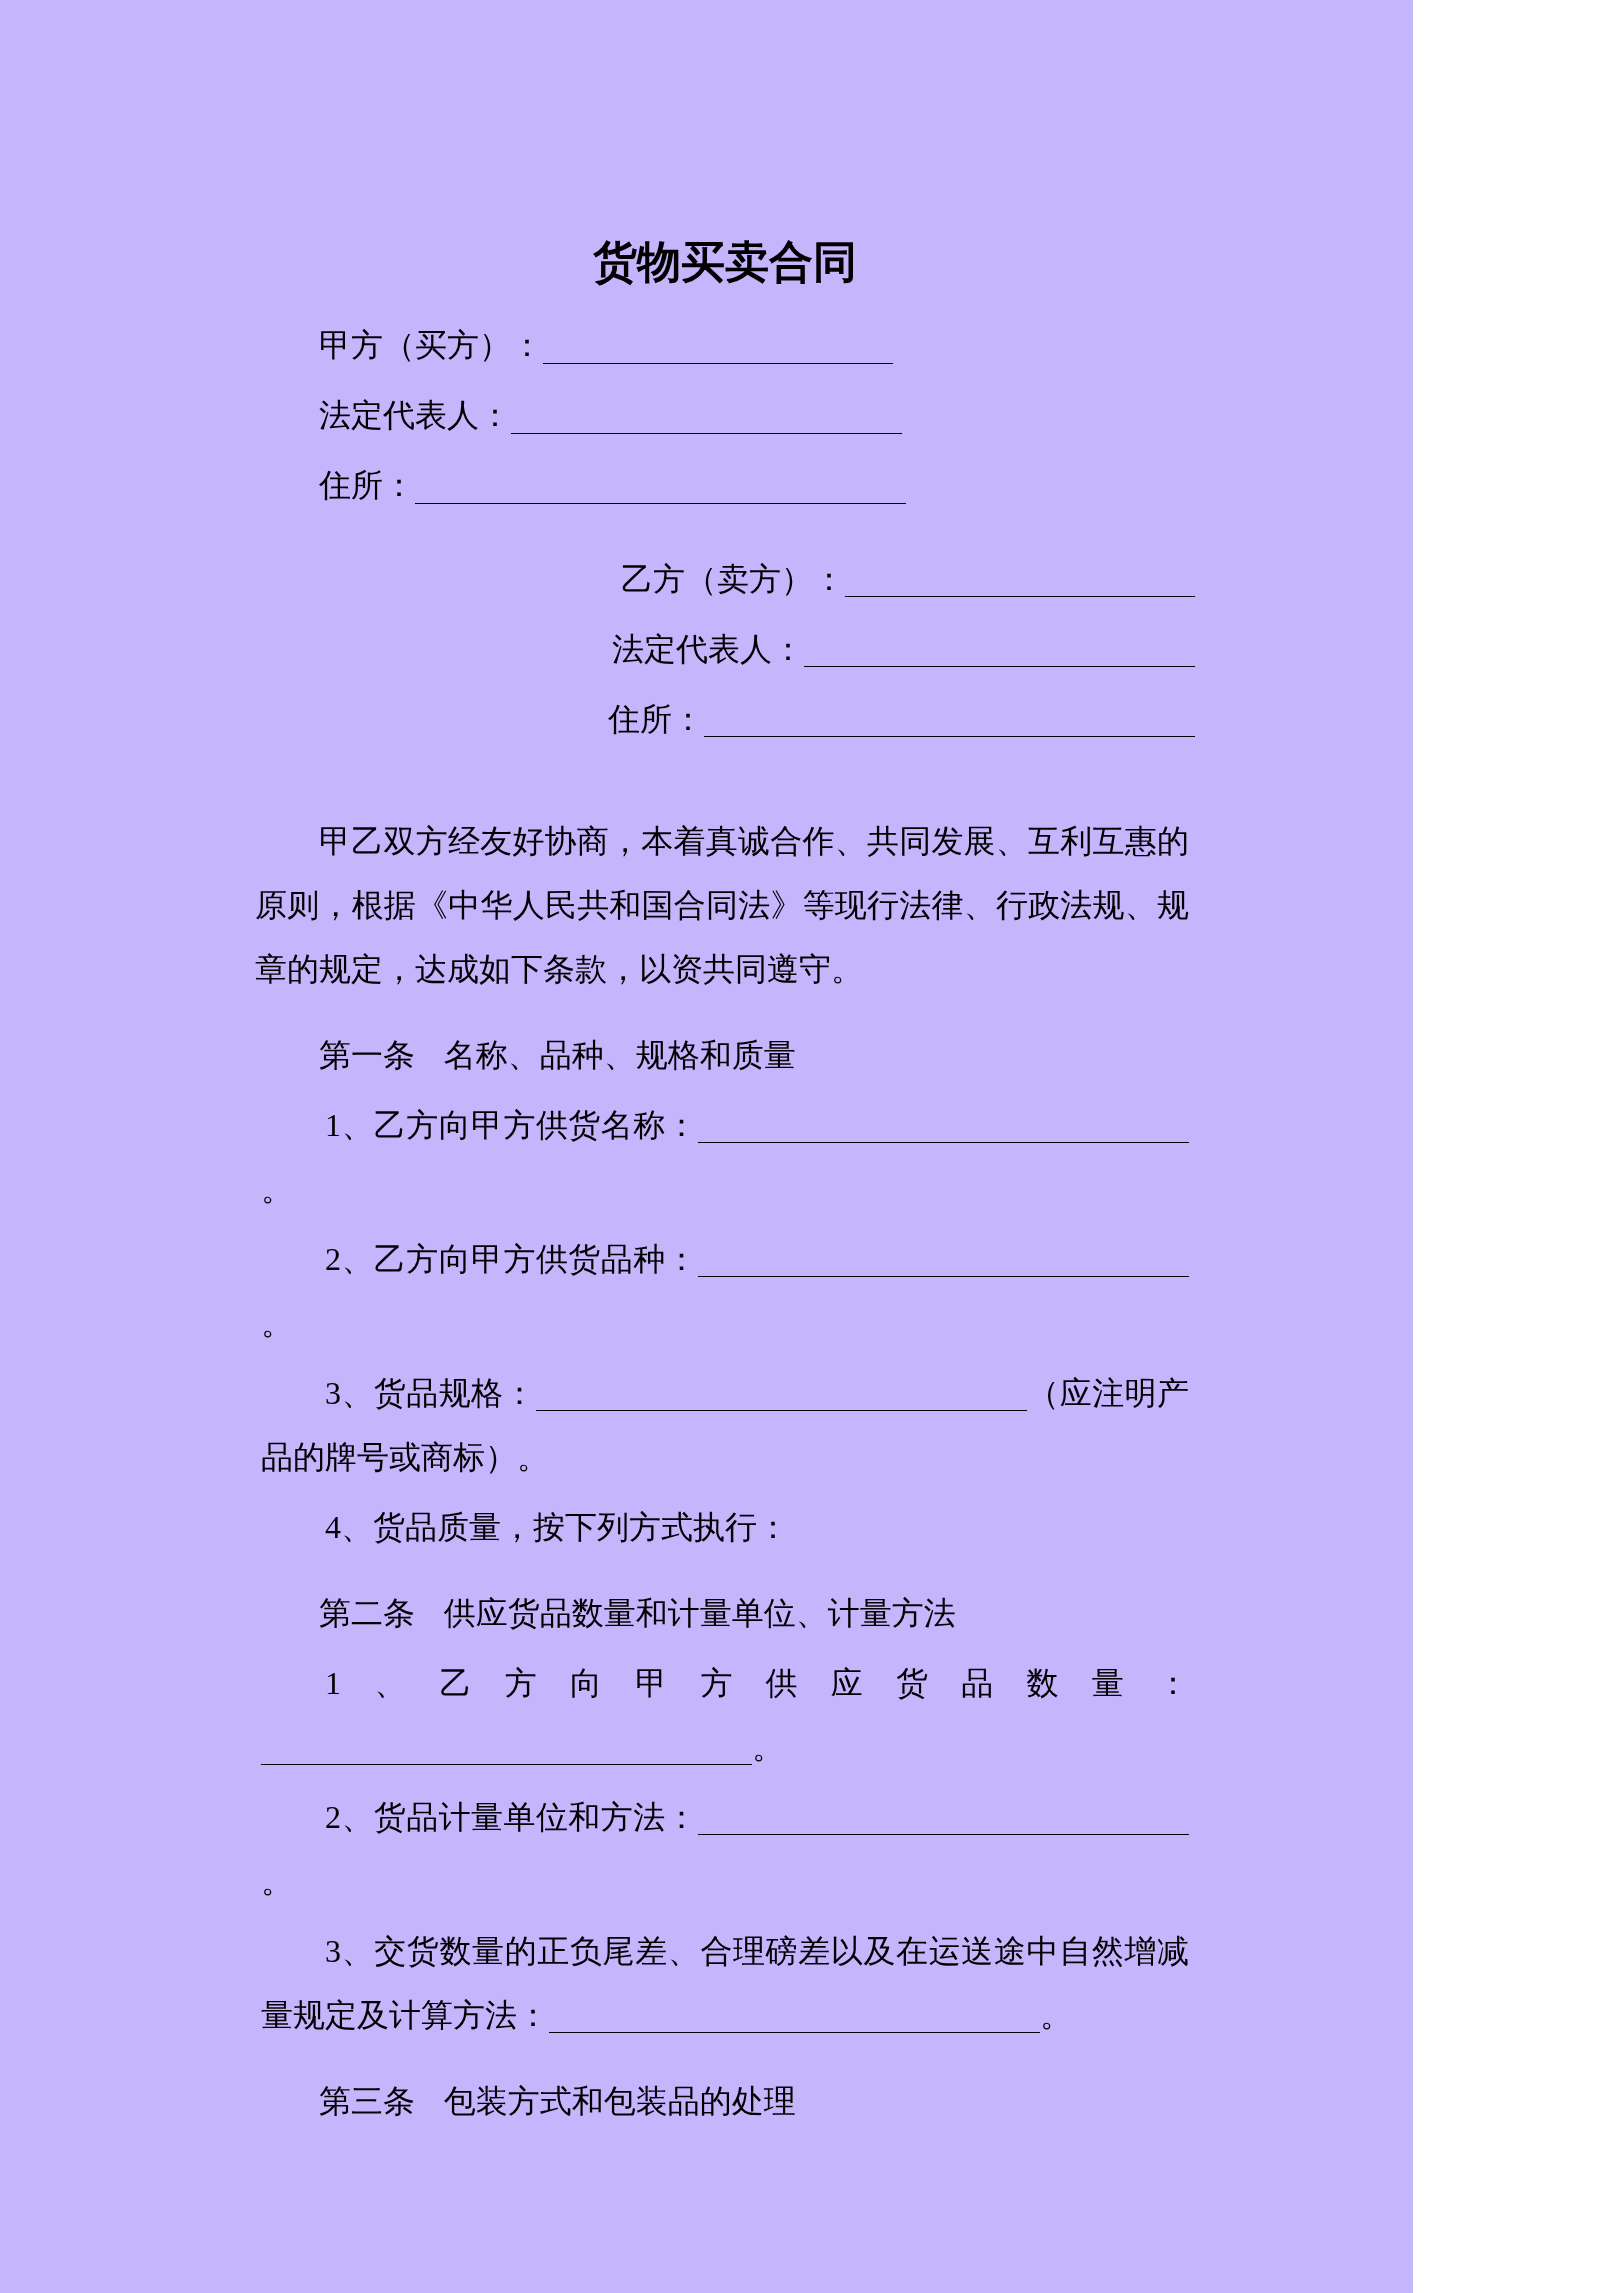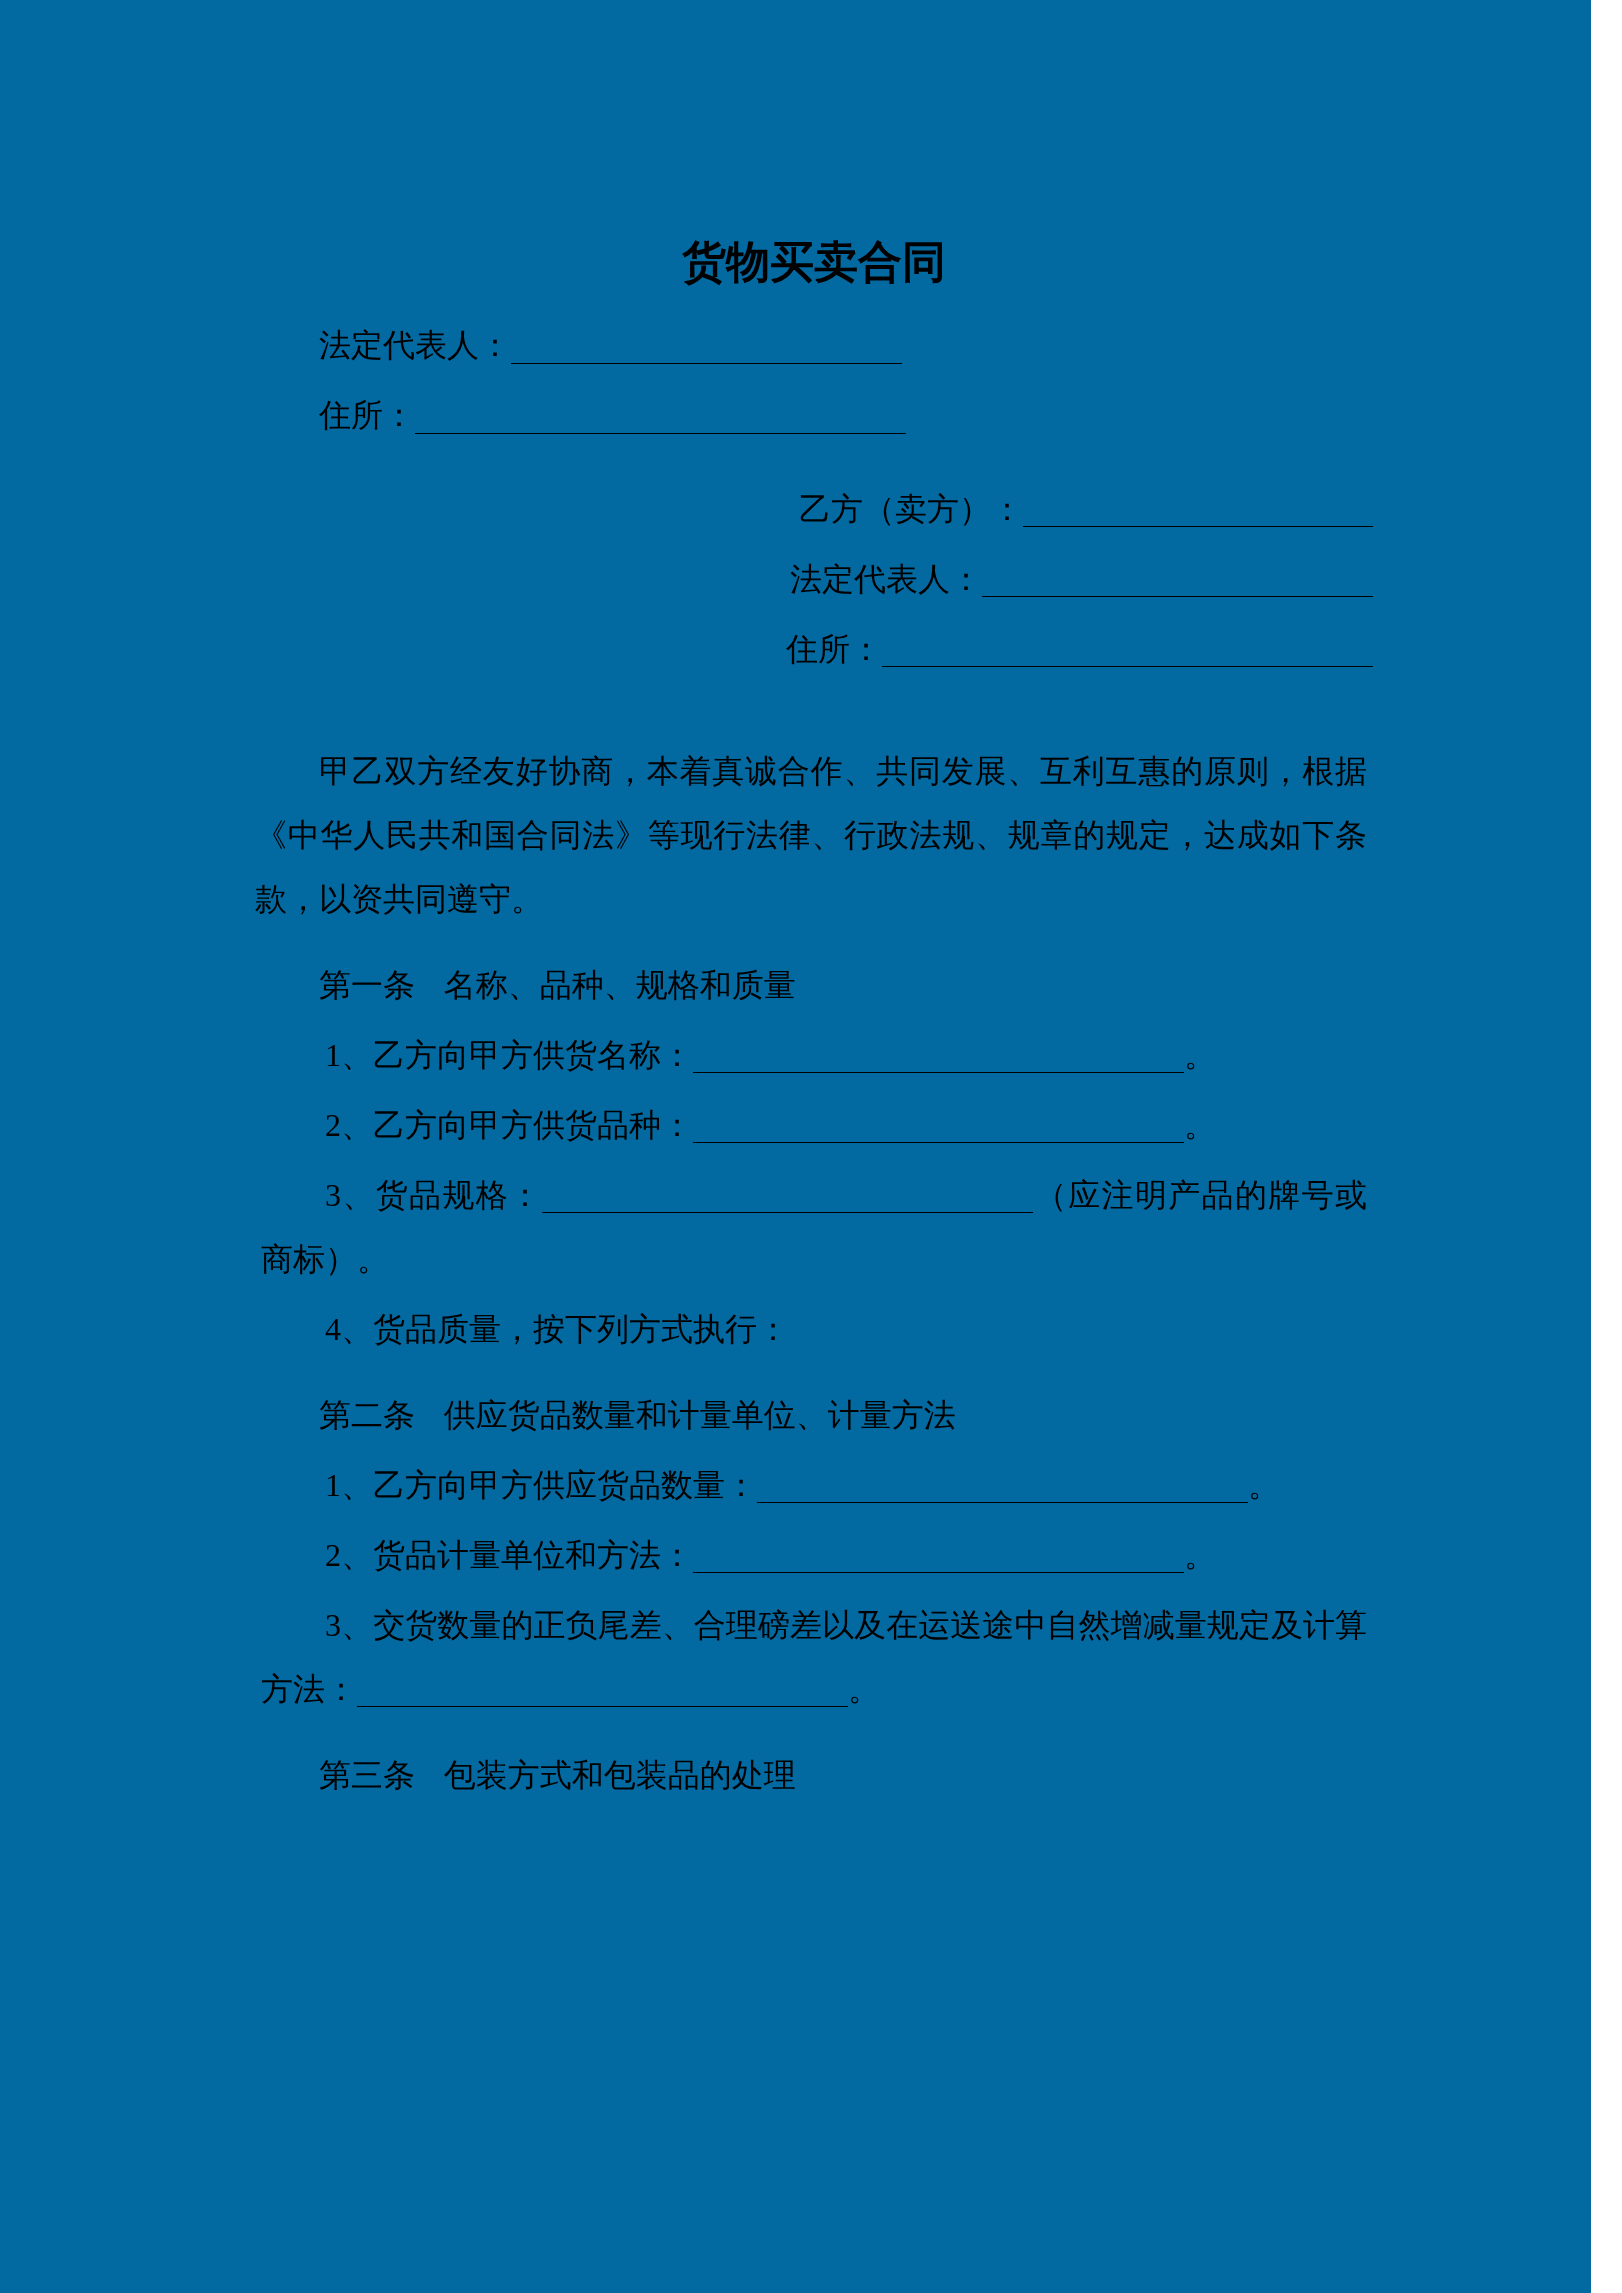--- a/index.html
+++ b/index.html
@@ -2,24 +2,24 @@
 <html style="font-size:14.5px"><head>
 <meta charset="utf-8">
 <style>
   html, body {
     margin: 0;
     padding: 0;
     background: #ffffff;
   }
   .page {
     position: relative;
-    width: 1591px;
+    width: 1413px;
     height: 2294px;
     box-sizing: border-box;
-    background: #0369a1;
+    background: #c4b5fd;
     color: #000000;
     padding: 229px 218px 0 255px;
     font-family: "Liberation Serif", "DejaVu Serif", serif;
     font-size: 32px;
     line-height: 64px;
     overflow: hidden;
   }
   .title {
     font-family: "Liberation Sans", "DejaVu Sans", sans-serif;
     font-size: 44px;
@@ -64,20 +64,21 @@
   .blank-wide { width: 523px; }
 </style>
 </head>
 <body>
 
 <div class="page">
 
   <h1 class="title">货物买卖合同</h1>
 
   <div class="party">
+    <p><span>甲方（买方）：</span><span class="blank blank-name"></span></p>
     <p><span>法定代表人：</span><span class="blank blank-rep"></span></p>
     <p><span>住所：</span><span class="blank blank-addr"></span></p>
   </div>
 
   <div class="party party-b">
     <p><span>乙方（卖方）：</span><span class="blank blank-name"></span></p>
     <p><span>法定代表人：</span><span class="blank blank-rep"></span></p>
     <p><span>住所：</span><span class="blank blank-addr"></span></p>
   </div>
 

